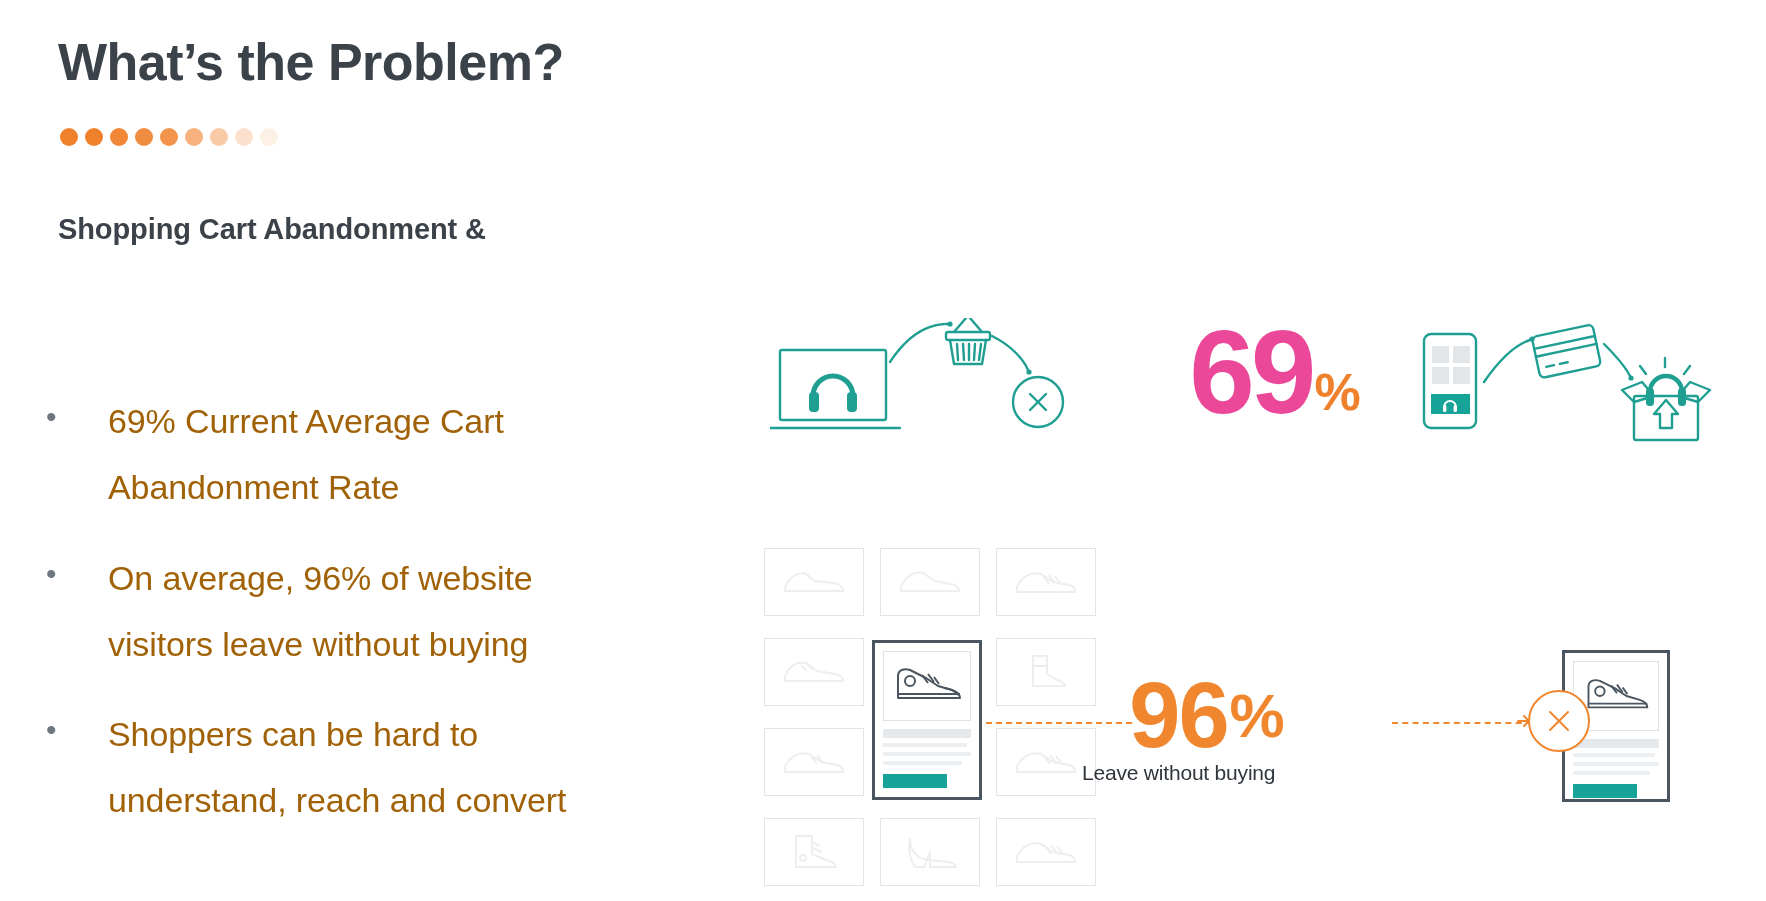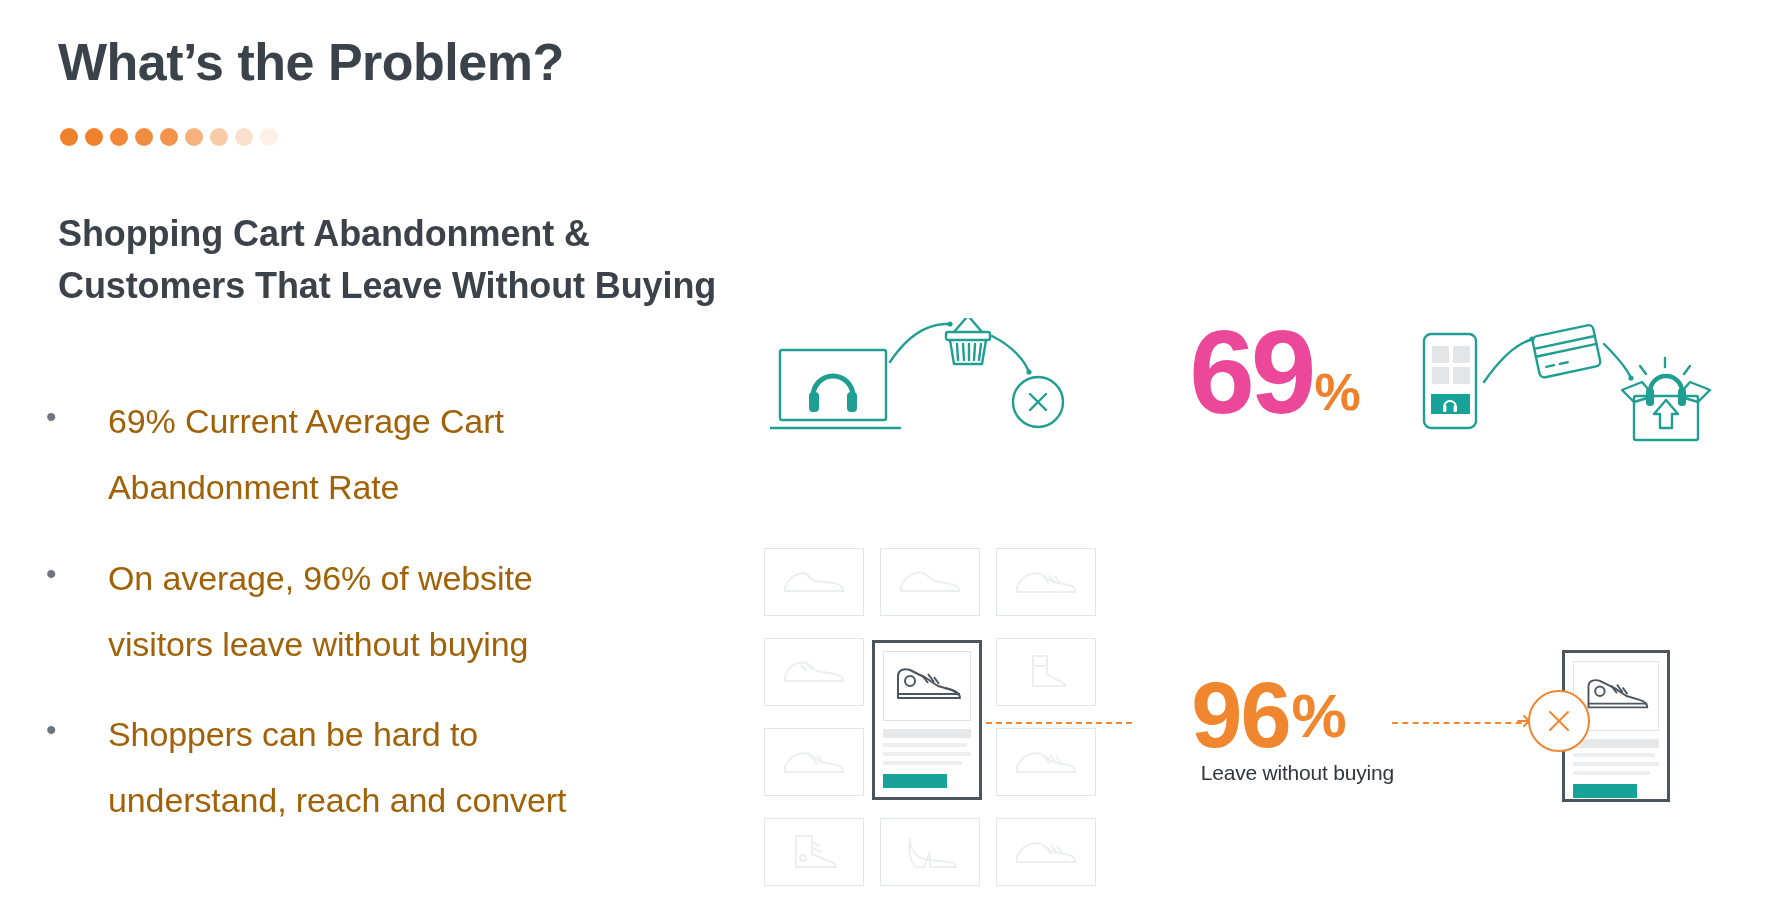--- a/index.html
+++ b/index.html
@@ -41,21 +41,21 @@
     width: 18px;
     height: 18px;
     border-radius: 50%;
     background: #f0812c;
   }
 
   .subhead {
     position: absolute;
     left: 58px;
     top: 208px;
-    font-size: 36px;
+    font-size: 29px;
     font-weight: 700;
     color: #3b4249;
     line-height: 1.45;
     letter-spacing: -0.1px;
   }
 
   .bullets {
     position: absolute;
     left: 40px;
     top: 388px;
@@ -148,21 +148,21 @@
     justify-content: center;
   }
   .line-block { margin-top: 8px; }
   .ln { height: 4px; background: #eceff1; margin-bottom: 5px; border-radius: 1px; }
   .ln.w100 { width: 100%; }
   .ln.w90 { width: 90%; }
   .ln.w95 { width: 95%; }
   .ln.title-ln { height: 9px; background: #e6e9eb; }
   .cta { margin-top: 9px; height: 14px; width: 64px; background: #17a398; }
 
-  .fig-96 { position: absolute; left: 1144px; top: 672px; width: 250px; text-align: right; }
+  .fig-96 { position: absolute; left: 1082px; top: 672px; width: 250px; text-align: left; }
   .stat96-row { display: flex; align-items: center; justify-content: center; }
   .stat96-num {
     font-size: 92px;
     font-weight: 600;
     color: #f0872f;
     line-height: 0.95;
     letter-spacing: -2px;
   }
   .stat96-pct {
     font-size: 62px;
@@ -225,21 +225,20 @@
     <span class="dot" style="opacity:.9"></span>
     <span class="dot" style="opacity:.85"></span>
     <span class="dot" style="opacity:.62"></span>
     <span class="dot" style="opacity:.42"></span>
     <span class="dot" style="opacity:.24"></span>
     <span class="dot" style="opacity:.12"></span>
   </div>
 
   <div class="subhead">
     <div>Shopping Cart Abandonment &amp;</div>
-    <div>Customers That Leave Without Buying</div>
   </div>
 
   <div class="bullets">
     <div class="bullet">
       <span class="bullet-mark">•</span>
       <span class="bullet-text">69% Current Average Cart Abandonment Rate</span>
     </div>
     <div class="bullet">
       <span class="bullet-mark">•</span>
       <span class="bullet-text">On average, 96% of website visitors leave without buying</span>

